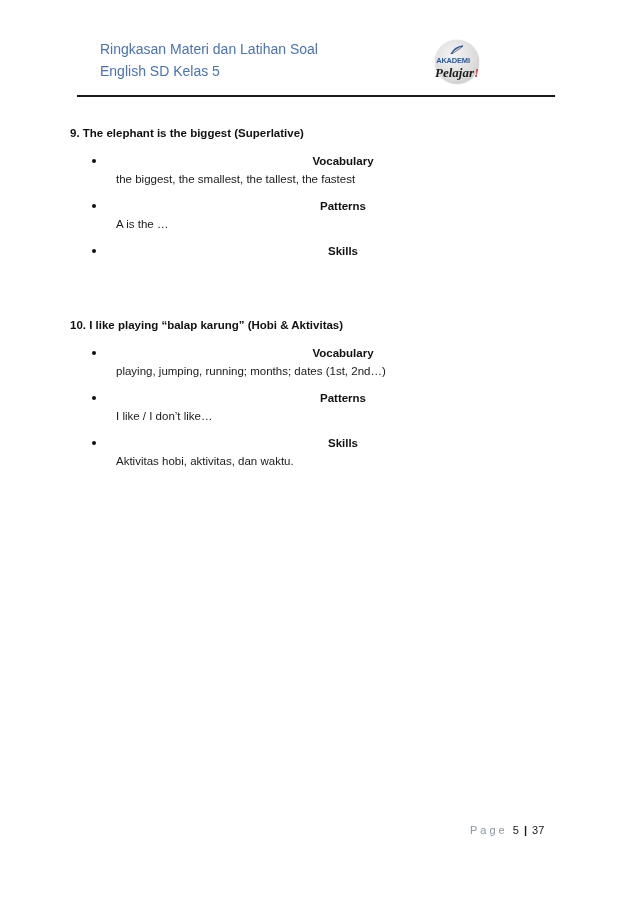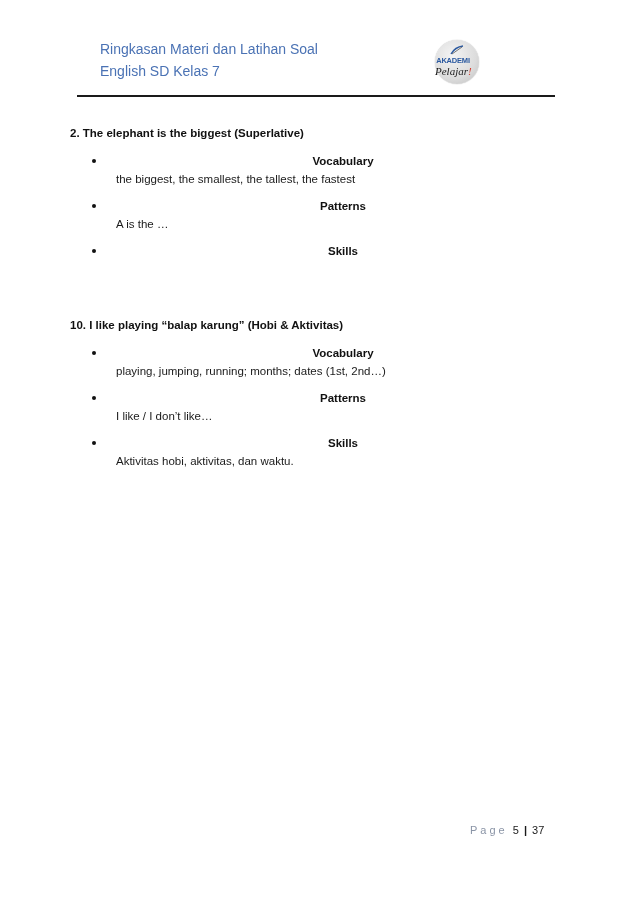--- a/index.html
+++ b/index.html
@@ -58,22 +58,23 @@
       font-size: 7.5px;
       font-weight: bold;
       color: #2c5aa0;
       letter-spacing: -0.2px;
     }
     .logo-text-2 {
       position: absolute;
       left: 0;
       top: 25px;
       width: 44px;
-      font-size: 11px;
-      font-weight: normal;
+      text-align: center;
+      font-size: 13px;
+      font-weight: bold;
       font-style: italic;
       color: #1c1c1c;
       font-family: "Liberation Serif", serif;
     }
     .logo-text-2 .excl { color: #d23b2e; }
     .header-rule {
       position: absolute;
       left: 77px;
       top: 95px;
       width: 478px;
@@ -146,37 +147,37 @@
       font-weight: bold;
       margin: 0 2px;
     }
   </style>
 </head>
 <body>
 
 <div class="header">
   <div class="header-title">
     <div>Ringkasan Materi dan Latihan Soal</div>
-    <div>English SD Kelas 7</div>
+    <div>English SD Kelas 5</div>
   </div>
   <div class="logo">
     <svg class="logo-pen" viewBox="0 0 16 10">
       <path d="M2 9 Q6 2 14 1" stroke="#2c5aa0" stroke-width="1.4" fill="none"></path>
       <path d="M3 9 L13 2" stroke="#555" stroke-width="0.8" fill="none"></path>
     </svg>
     <div class="logo-text-1">AKADEMI</div>
     <div class="logo-text-2"><span>Pelajar</span><span class="excl">!</span></div>
   </div>
   <div class="header-rule"></div>
 </div>
 
 <div class="content">
 
   <div class="section" style="top:0px;">
-    <h2 class="section-heading">2. The elephant is the biggest (Superlative)</h2>
+    <h2 class="section-heading">9. The elephant is the biggest (Superlative)</h2>
     <ul class="items">
       <li class="item">
         <span class="bullet"></span>
         <span class="item-label">Vocabulary</span>
         <span class="item-text">the biggest, the smallest, the tallest, the fastest</span>
       </li>
       <li class="item">
         <span class="bullet"></span>
         <span class="item-label">Patterns</span>
         <span class="item-text">A is the …</span>

